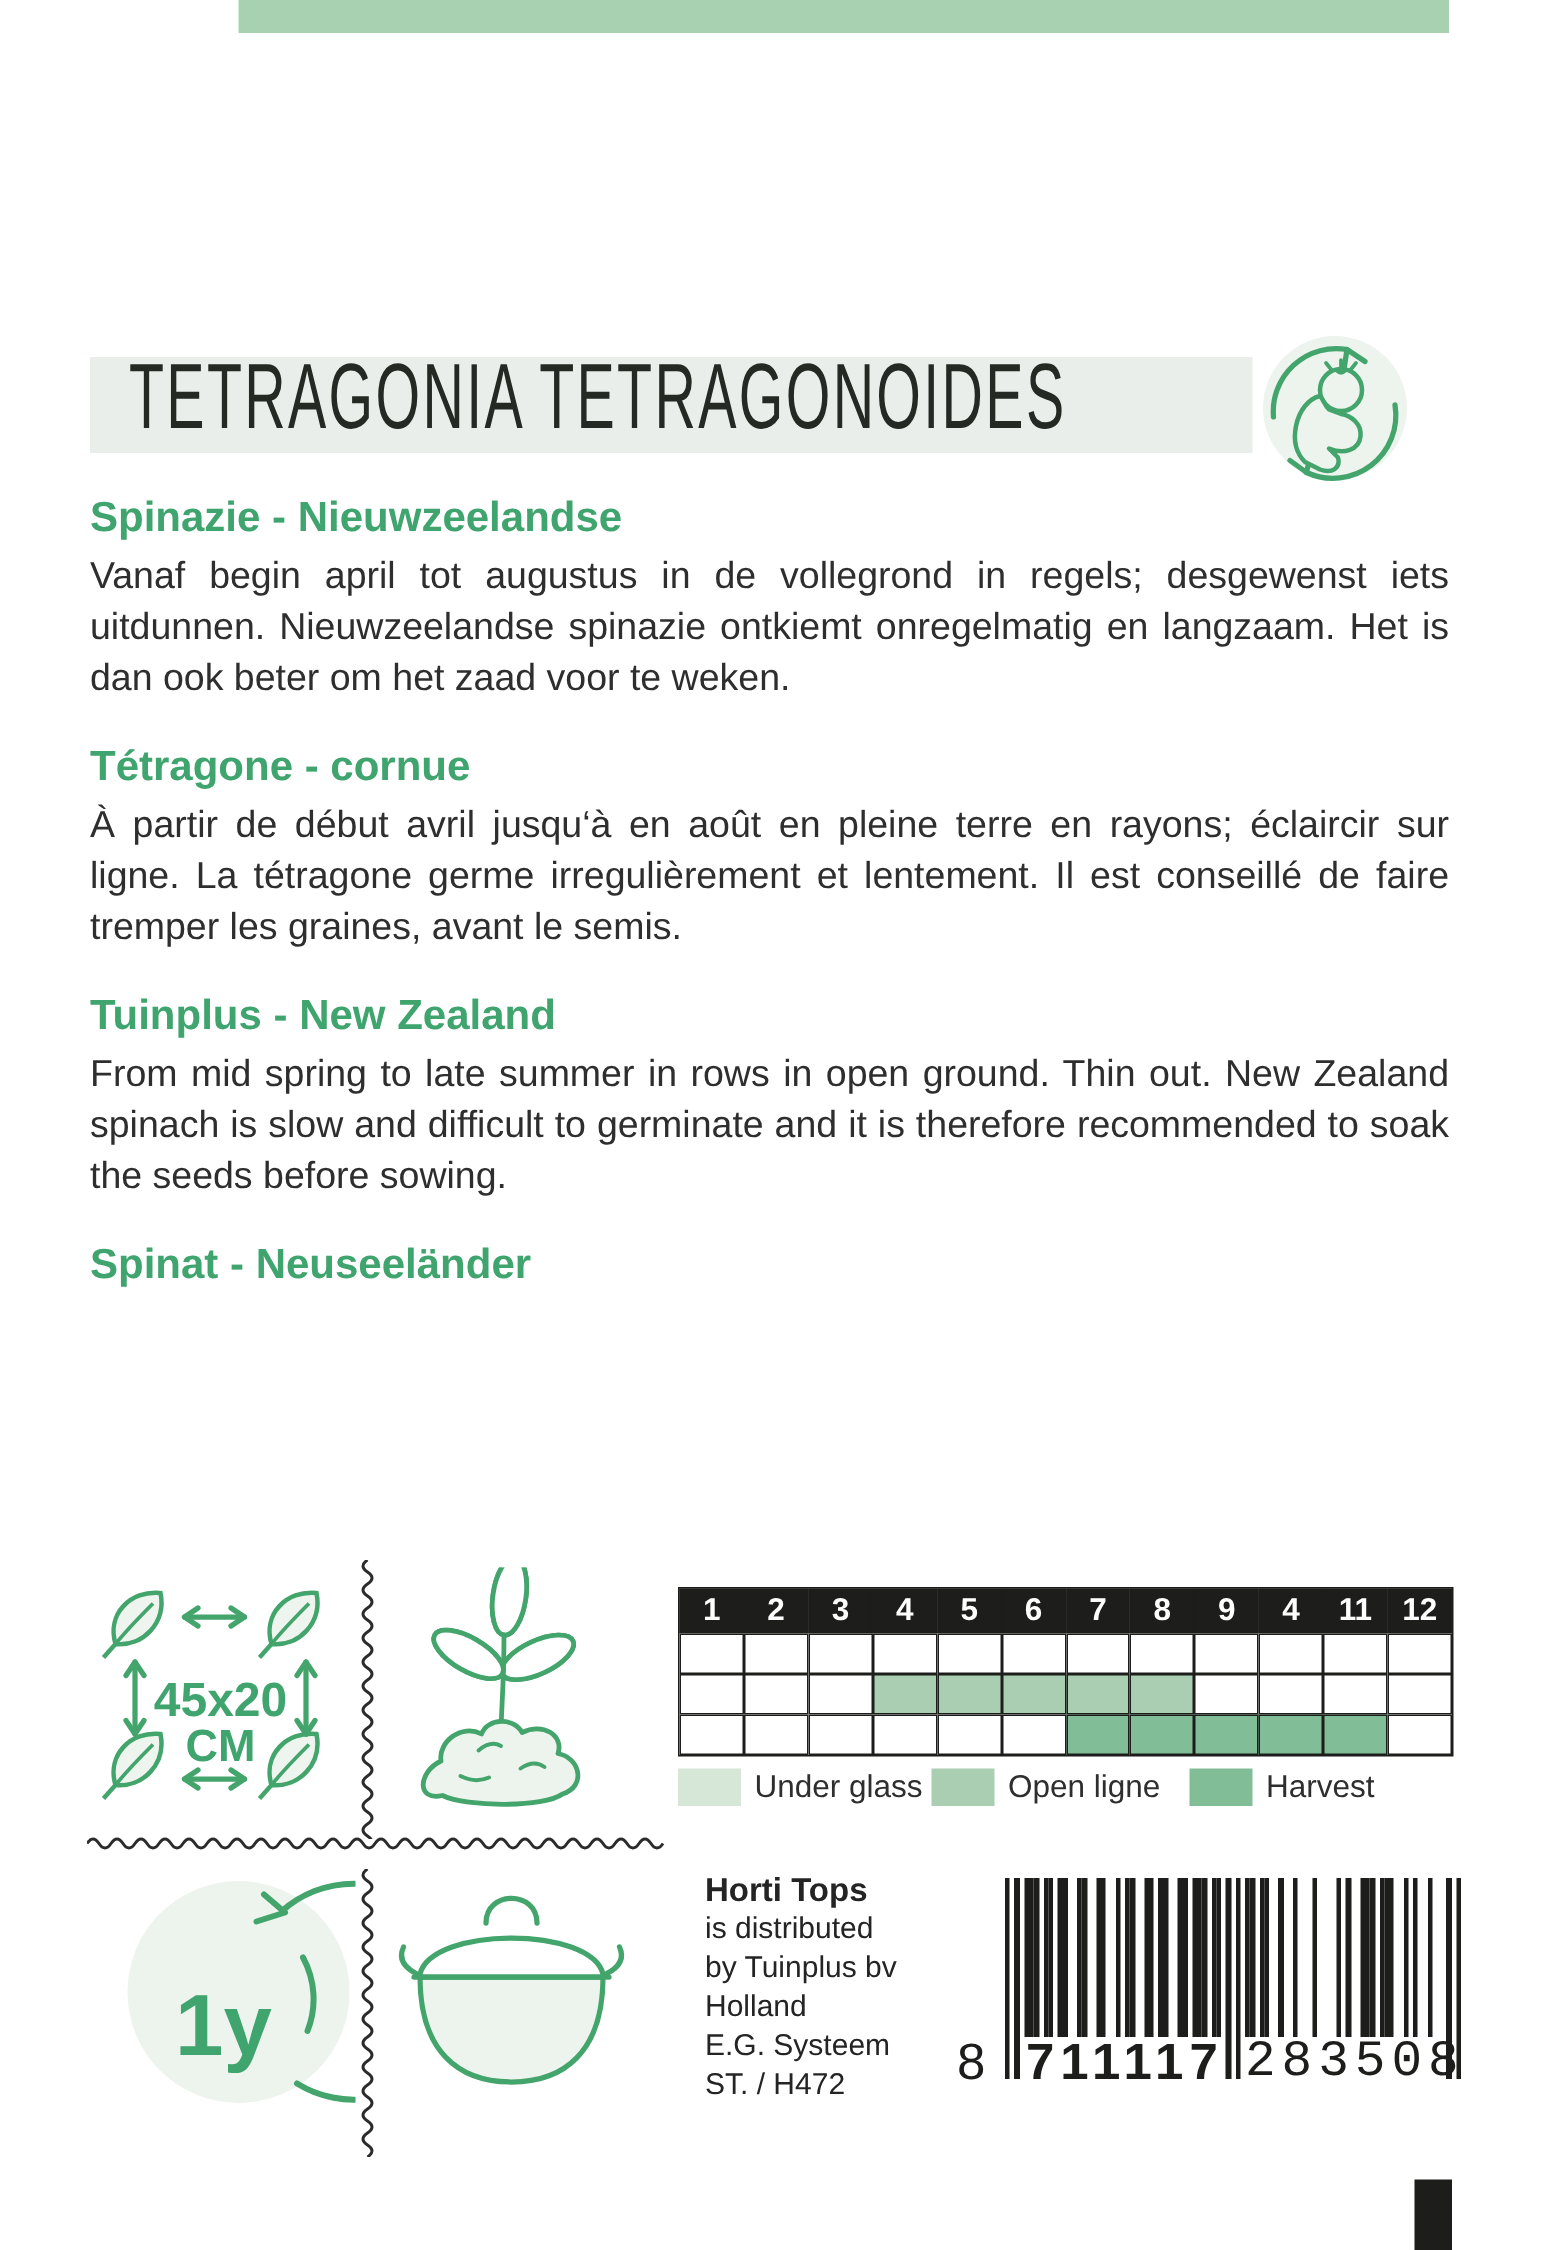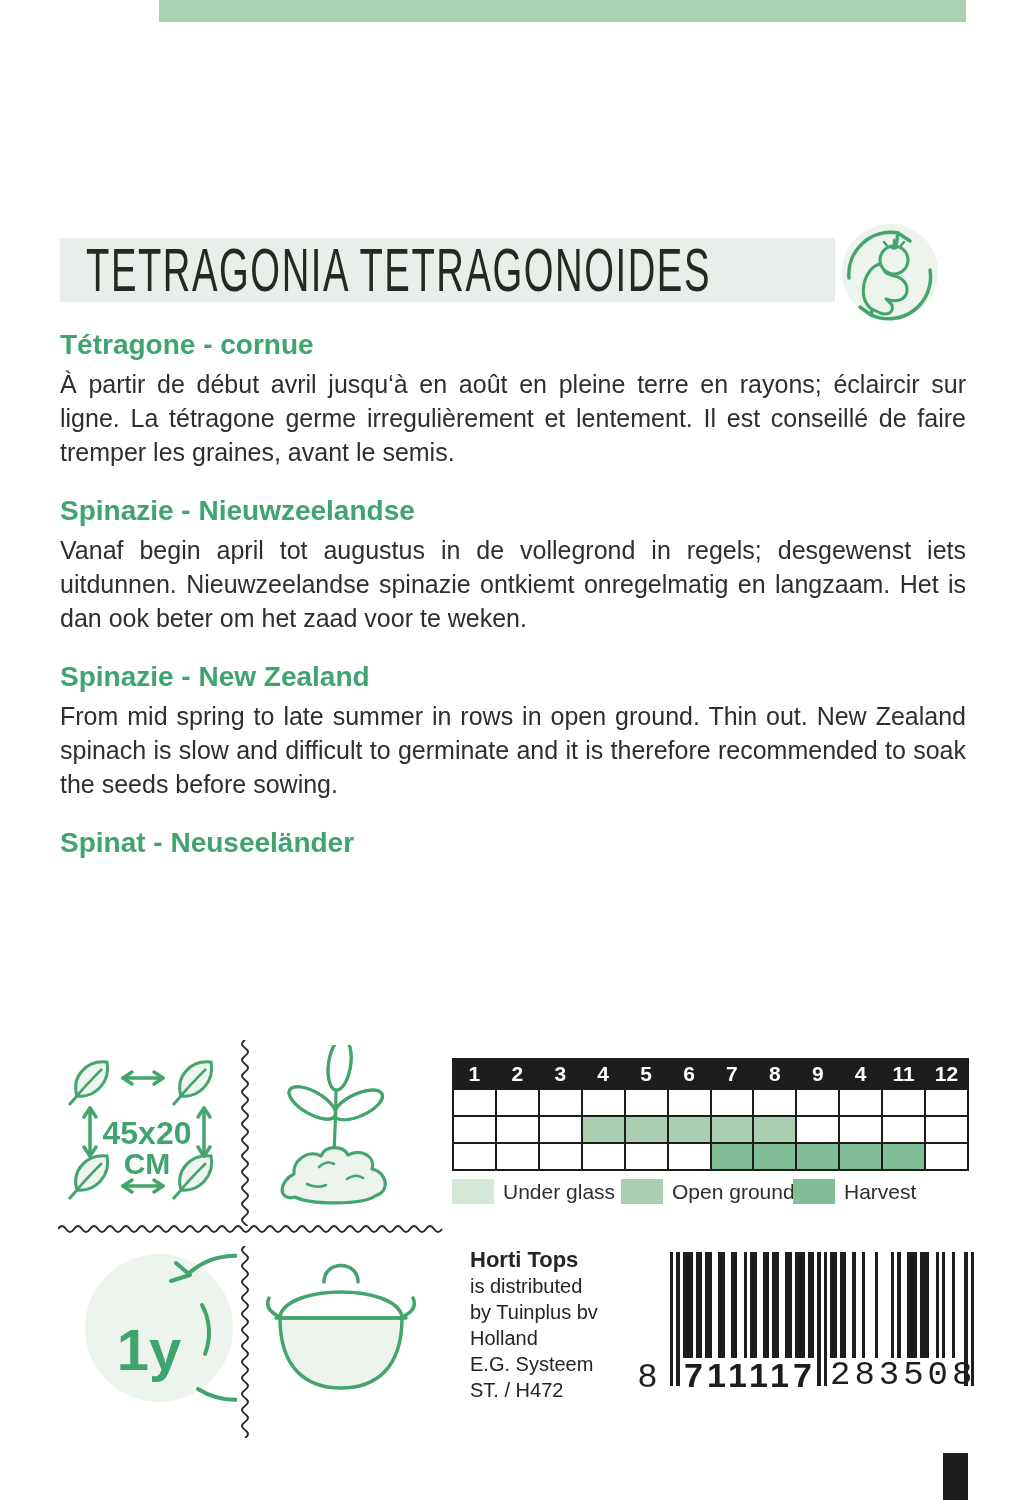--- a/index.html
+++ b/index.html
@@ -4,21 +4,21 @@
 <style>
   html,body{margin:0;padding:0;background:#ffffff;}
   #page{position:relative;width:1029px;height:1500px;background:#ffffff;overflow:hidden;
         font-family:"Liberation Sans",sans-serif;color:#2e2e2e;}
 
   
   #top-bar{position:absolute;left:159px;top:0;width:807px;height:22px;}
 
   
   #title-band{position:absolute;left:60px;top:238px;width:775px;height:64px;
-              display:flex;align-items:center;padding-left:26px;box-sizing:border-box;}
+              display:flex;padding-left:26px;box-sizing:border-box;}
   #title-band .latin{font-size:49px;font-weight:500;letter-spacing:2px;color:#242924;
               transform:scale(0.78,1.26);transform-origin:left center;white-space:nowrap;}
 
   
   #recycle{position:absolute;left:836px;top:220px;}
 
   
   #sections{position:absolute;left:60px;top:329px;width:906px;}
   .section{margin-bottom:26px;}
   .section h2{margin:0 0 7px 0;font-size:28px;line-height:31px;font-weight:700;color:#3fa46d;}
@@ -84,29 +84,29 @@
     <path class="icon-stroke" stroke-width="3.5" d="M62,13 l12,8 M62,13 l-2,13"></path>
     <path class="icon-stroke" stroke-width="3.5" d="M94,50 A42,42 0 0 1 35,95"></path>
     <path class="icon-stroke" stroke-width="3.5" d="M35,95 l-11,-8 M35,95 l3,-13"></path>
     <circle cx="58" cy="40" r="14" fill="#ffffff" class="icon-stroke" stroke-width="3"></circle>
     <path class="icon-stroke" stroke-width="2.5" d="M52,27 l-4,-5 M58,26 l0,-6 M64,27 l4,-5 M55,27 q3,3 6,0"></path>
     <path class="icon-fill" fill="#ffffff" stroke-width="3" d="M44,44 C36,46 30,54 28,64 C26,74 28,82 34,88 L44,93 C52,96 58,92 56,85 L50,79 C60,83 70,80 71,71 C72,63 65,57 58,56 L50,53 C47,50 46,46 44,44 Z"></path>
   </svg>
 
   <div id="sections">
     <div class="section">
+      <h2>Spinazie - Nieuwzeelandse</h2>
+      <p>Vanaf begin april tot augustus in de vollegrond in regels; desgewenst iets uitdunnen. Nieuwzeelandse spinazie ontkiemt onregelmatig en langzaam. Het is dan ook beter om het zaad voor te weken.</p>
+    </div>
+    <div class="section">
       <h2>Tétragone - cornue</h2>
       <p>À partir de début avril jusqu‘à en août en pleine terre en rayons; éclaircir sur ligne. La tétragone germe irregulièrement et lentement. Il est conseillé de faire tremper les graines, avant le semis.</p>
     </div>
     <div class="section">
-      <h2>Spinazie - Nieuwzeelandse</h2>
-      <p>Vanaf begin april tot augustus in de vollegrond in regels; desgewenst iets uitdunnen. Nieuwzeelandse spinazie ontkiemt onregelmatig en langzaam. Het is dan ook beter om het zaad voor te weken.</p>
-    </div>
-    <div class="section">
-      <h2>Spinazie - New Zealand</h2>
+      <h2>Tuinplus - New Zealand</h2>
       <p>From mid spring to late summer in rows in open ground. Thin out. New Zealand spinach is slow and difficult to germinate and it is therefore recommended to soak the seeds before sowing.</p>
     </div>
     <div class="section">
       <h2>Spinat - Neuseeländer</h2>
     </div>
   </div>
 
   <svg id="wavy-v1" class="wavy" width="10" height="186">
       <path d="M5,0 q-6,4 0,8 q6,4 0,8 q-6,4 0,8 q6,4 0,8 q-6,4 0,8 q6,4 0,8 q-6,4 0,8 q6,4 0,8 q-6,4 0,8 q6,4 0,8 q-6,4 0,8 q6,4 0,8 q-6,4 0,8 q6,4 0,8 q-6,4 0,8 q6,4 0,8 q-6,4 0,8 q6,4 0,8 q-6,4 0,8 q6,4 0,8 q-6,4 0,8 q6,4 0,8 q-6,4 0,8 q6,4 0,8"></path>
     </svg>
@@ -211,21 +211,21 @@
       <div class="cal-cell" style="background: rgb(129, 189, 150);"></div>
       <div class="cal-cell"></div>
     </div>
 
   <div class="legend-item" id="legend-0" style="left: 452px;">
     <span class="legend-swatch" style="background: rgb(214, 231, 216);"></span>
     <span class="legend-label">Under glass</span>
   </div>
   <div class="legend-item" id="legend-1" style="left: 621px;">
     <span class="legend-swatch" style="background: rgb(169, 206, 177);"></span>
-    <span class="legend-label">Open ground</span>
+    <span class="legend-label">Open ligne</span>
   </div>
   <div class="legend-item" id="legend-2" style="left: 793px; text-align: right;">
     <span class="legend-swatch" style="background: rgb(129, 189, 150);"></span>
     <span class="legend-label">Harvest</span>
   </div>
 
   <svg id="lifecycle-icon" width="172" height="172" viewBox="0 0 172 172">
     <circle cx="94" cy="78" r="74" fill="#edf3ed"></circle>
     <path class="icon-stroke" stroke-width="4" d="M133,139 A72,72 0 1 0 123,24"></path>
     <path class="icon-stroke" stroke-width="4" d="M111,13 L125,25 L106,31"></path>

